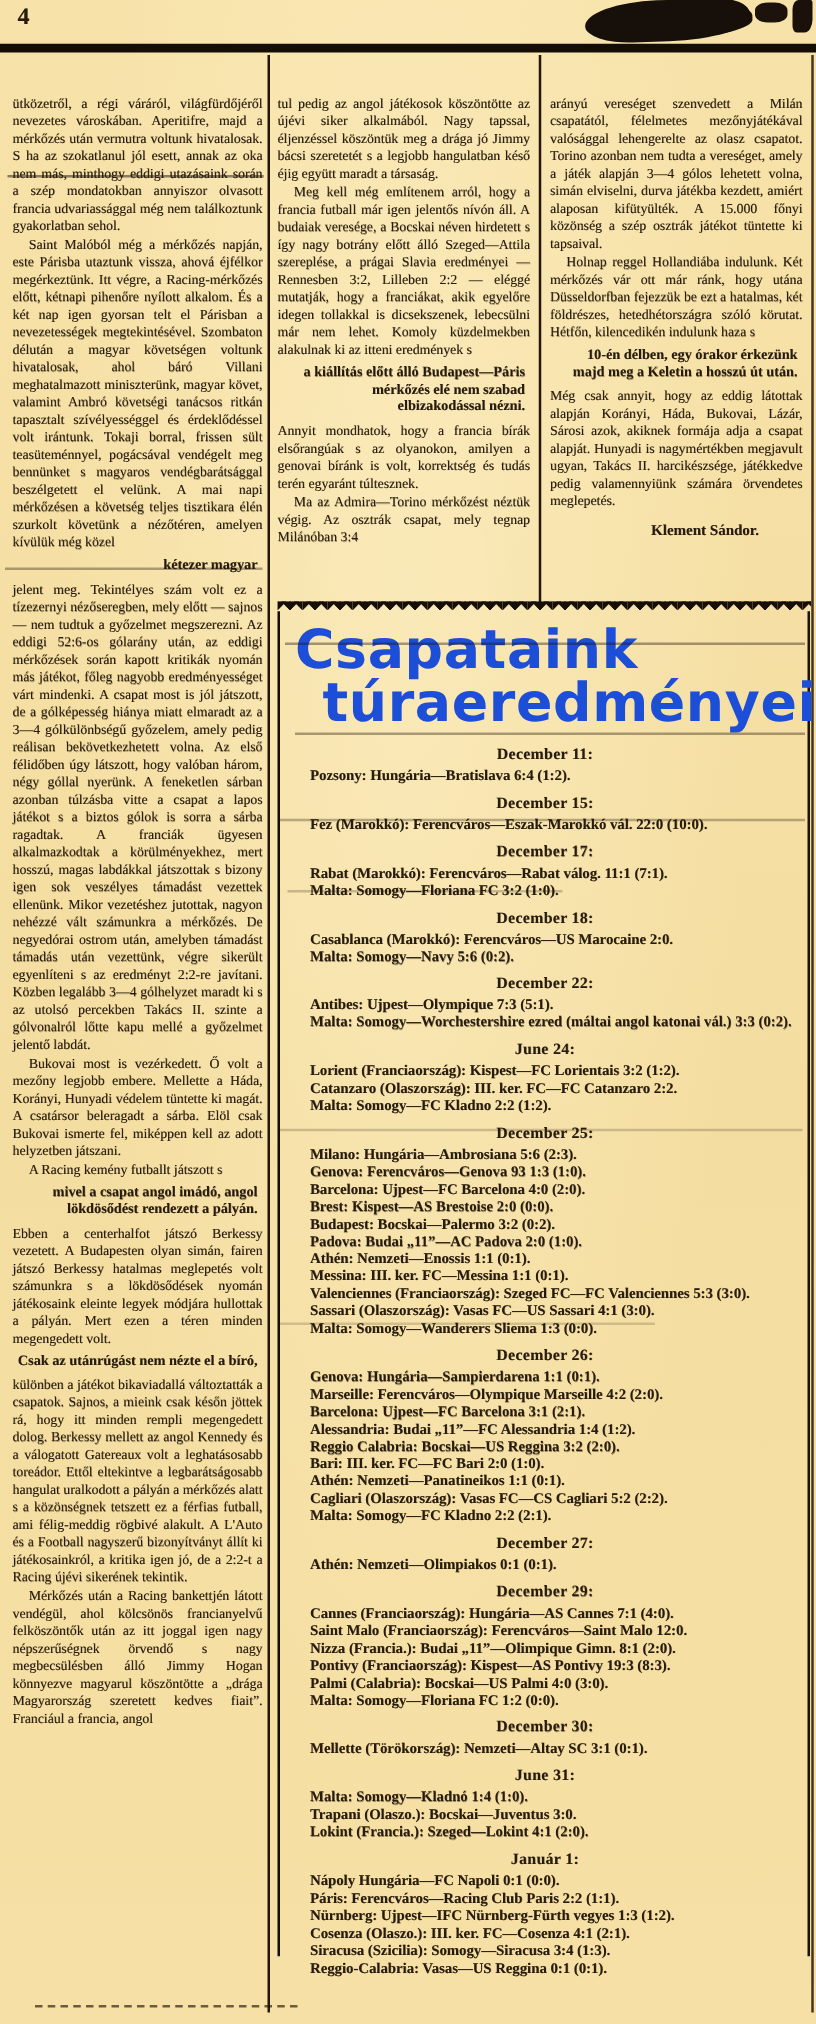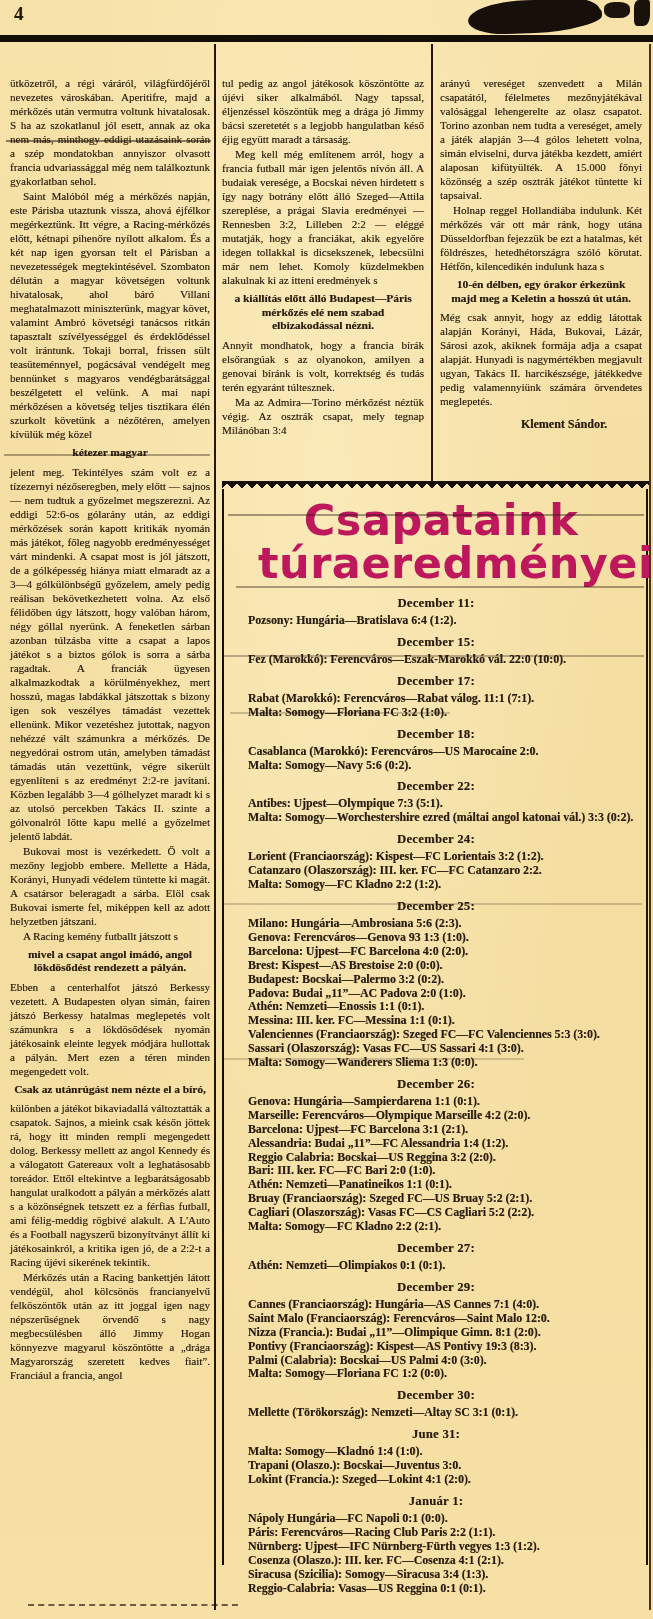--- a/index.html
+++ b/index.html
@@ -24,30 +24,30 @@
   .vr-left{left:214px;top:44px;height:1566px;}
   .vr-mid{left:431px;top:44px;height:440px;}
   .vr-right{left:649px;top:44px;height:1566px;opacity:.85;}
   
   .col{position:absolute;top:50px;font-size:11px;line-height:14px;text-align:justify;margin-top:26px;}
   .col-left{left:10px;width:200px;}
   .col-mid{left:222px;width:202px;}
   .col-right{left:440px;width:202px;}
   .col p{margin:0 0 1px 0;text-indent:13px;}
   .col p.ni{text-indent:0;}
-  .b-sub{text-align:center;font-weight:bold;font-size:11.4px;line-height:13.5px;margin:5px 4px;}
+  .b-sub{text-align:right;font-weight:bold;font-size:11.4px;line-height:13.5px;margin:5px 4px;}
   .b-sig{text-align:center;font-weight:bold;font-size:12px;margin-top:9px;padding-left:46px;}
   
   .zigzag{position:absolute;left:222px;top:481px;width:427px;height:7px;
     background:linear-gradient(-135deg,#160e07 5px,transparent 0),linear-gradient(135deg,#160e07 5px,transparent 0);
     background-size:10px 7px;background-repeat:repeat-x;}
   .results-box{position:absolute;left:222px;top:489px;width:422px;height:1076px;
     border-left:2.5px solid #160e07;border-right:2px solid #1d1309;padding:0 0 0 0;}
-  .headline{font-family:"DejaVu Sans","Liberation Sans",sans-serif;font-weight:bold;color:#be185d;
-    font-size:43px;line-height:46px;letter-spacing:.5px;padding-top:8px;text-align:center;}
+  .headline{font-family:"DejaVu Sans","Liberation Sans",sans-serif;font-weight:bold;color:#1d4ed8;
+    font-size:43px;line-height:46px;letter-spacing:.5px;padding-top:8px;}
   .headline .l1{margin-left:12px;}
   .headline .l2{margin-left:34px;margin-top:-3px;}
   .results-list{margin-top:10px;padding:0 8px 0 10px;font-weight:bold;}
   .date-head{text-align:center;font-size:12.6px;font-weight:bold;margin:7px 0 3px;letter-spacing:.3px;}
   .match-line{font-size:11.8px;line-height:13.9px;text-indent:14px;text-align:left;}
   .match-line .venue{font-weight:bold;}
   
   .artifact{position:absolute;background:rgba(32,20,9,.5);height:1.6px;}
   .artifact.dashed{background:none;border-top:2px dashed rgba(32,20,9,.65);height:0;}
 </style>
@@ -106,21 +106,21 @@
       <div class="match-line"><span class="venue">Fez (Marokkó):</span> Ferencváros—Eszak-Marokkó vál. 22:0 (10:0).</div>
       <div class="date-head">December 17:</div>
       <div class="match-line"><span class="venue">Rabat (Marokkó):</span> Ferencváros—Rabat válog. 11:1 (7:1).</div>
       <div class="match-line"><span class="venue">Malta:</span> Somogy—Floriana FC 3:2 (1:0).</div>
       <div class="date-head">December 18:</div>
       <div class="match-line"><span class="venue">Casablanca (Marokkó):</span> Ferencváros—US Marocaine 2:0.</div>
       <div class="match-line"><span class="venue">Malta:</span> Somogy—Navy 5:6 (0:2).</div>
       <div class="date-head">December 22:</div>
       <div class="match-line"><span class="venue">Antibes:</span> Ujpest—Olympique 7:3 (5:1).</div>
       <div class="match-line"><span class="venue">Malta:</span> Somogy—Worchestershire ezred (máltai angol katonai vál.) 3:3 (0:2).</div>
-      <div class="date-head">December 24:</div>
+      <div class="date-head">June 24:</div>
       <div class="match-line"><span class="venue">Lorient (Franciaország):</span> Kispest—FC Lorientais 3:2 (1:2).</div>
       <div class="match-line"><span class="venue">Catanzaro (Olaszország):</span> III. ker. FC—FC Catanzaro 2:2.</div>
       <div class="match-line"><span class="venue">Malta:</span> Somogy—FC Kladno 2:2 (1:2).</div>
       <div class="date-head">December 25:</div>
       <div class="match-line"><span class="venue">Milano:</span> Hungária—Ambrosiana 5:6 (2:3).</div>
       <div class="match-line"><span class="venue">Genova:</span> Ferencváros—Genova 93 1:3 (1:0).</div>
       <div class="match-line"><span class="venue">Barcelona:</span> Ujpest—FC Barcelona 4:0 (2:0).</div>
       <div class="match-line"><span class="venue">Brest:</span> Kispest—AS Brestoise 2:0 (0:0).</div>
       <div class="match-line"><span class="venue">Budapest:</span> Bocskai—Palermo 3:2 (0:2).</div>
       <div class="match-line"><span class="venue">Padova:</span> Budai „11”—AC Padova 2:0 (1:0).</div>
@@ -130,21 +130,20 @@
       <div class="match-line"><span class="venue">Sassari (Olaszország):</span> Vasas FC—US Sassari 4:1 (3:0).</div>
       <div class="match-line"><span class="venue">Malta:</span> Somogy—Wanderers Sliema 1:3 (0:0).</div>
       <div class="date-head">December 26:</div>
       <div class="match-line"><span class="venue">Genova:</span> Hungária—Sampierdarena 1:1 (0:1).</div>
       <div class="match-line"><span class="venue">Marseille:</span> Ferencváros—Olympique Marseille 4:2 (2:0).</div>
       <div class="match-line"><span class="venue">Barcelona:</span> Ujpest—FC Barcelona 3:1 (2:1).</div>
       <div class="match-line"><span class="venue">Alessandria:</span> Budai „11”—FC Alessandria 1:4 (1:2).</div>
       <div class="match-line"><span class="venue">Reggio Calabria:</span> Bocskai—US Reggina 3:2 (2:0).</div>
       <div class="match-line"><span class="venue">Bari:</span> III. ker. FC—FC Bari 2:0 (1:0).</div>
       <div class="match-line"><span class="venue">Athén:</span> Nemzeti—Panatineikos 1:1 (0:1).</div>
-      <div class="match-line"><span class="venue">Bruay (Franciaország):</span> Szeged FC—US Bruay 5:2 (2:1).</div>
       <div class="match-line"><span class="venue">Cagliari (Olaszország):</span> Vasas FC—CS Cagliari 5:2 (2:2).</div>
       <div class="match-line"><span class="venue">Malta:</span> Somogy—FC Kladno 2:2 (2:1).</div>
       <div class="date-head">December 27:</div>
       <div class="match-line"><span class="venue">Athén:</span> Nemzeti—Olimpiakos 0:1 (0:1).</div>
       <div class="date-head">December 29:</div>
       <div class="match-line"><span class="venue">Cannes (Franciaország):</span> Hungária—AS Cannes 7:1 (4:0).</div>
       <div class="match-line"><span class="venue">Saint Malo (Franciaország):</span> Ferencváros—Saint Malo 12:0.</div>
       <div class="match-line"><span class="venue">Nizza (Francia.):</span> Budai „11”—Olimpique Gimn. 8:1 (2:0).</div>
       <div class="match-line"><span class="venue">Pontivy (Franciaország):</span> Kispest—AS Pontivy 19:3 (8:3).</div>
       <div class="match-line"><span class="venue">Palmi (Calabria):</span> Bocskai—US Palmi 4:0 (3:0).</div>

